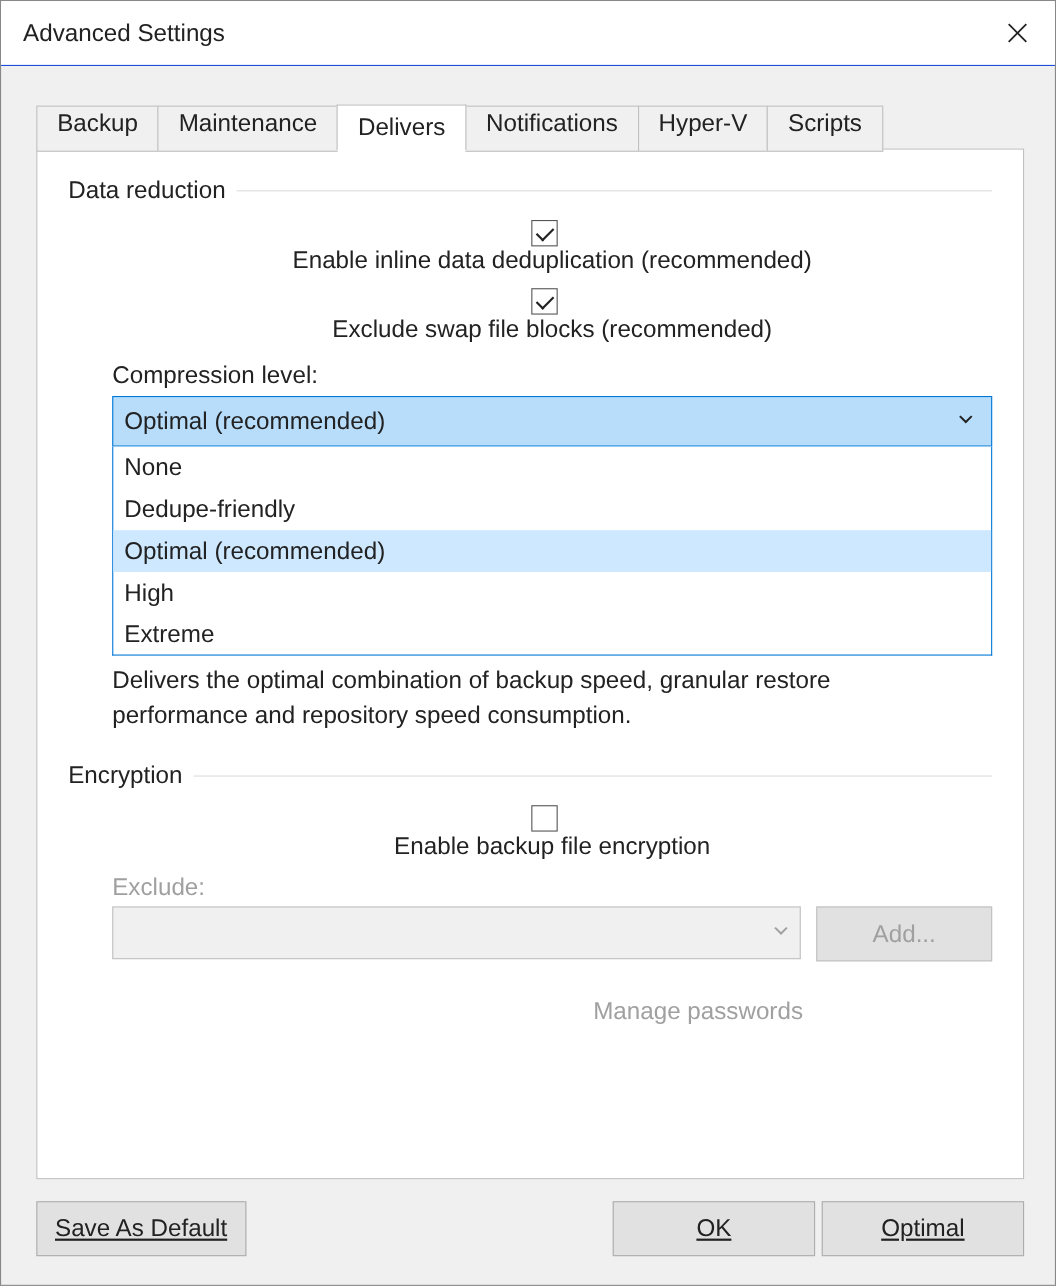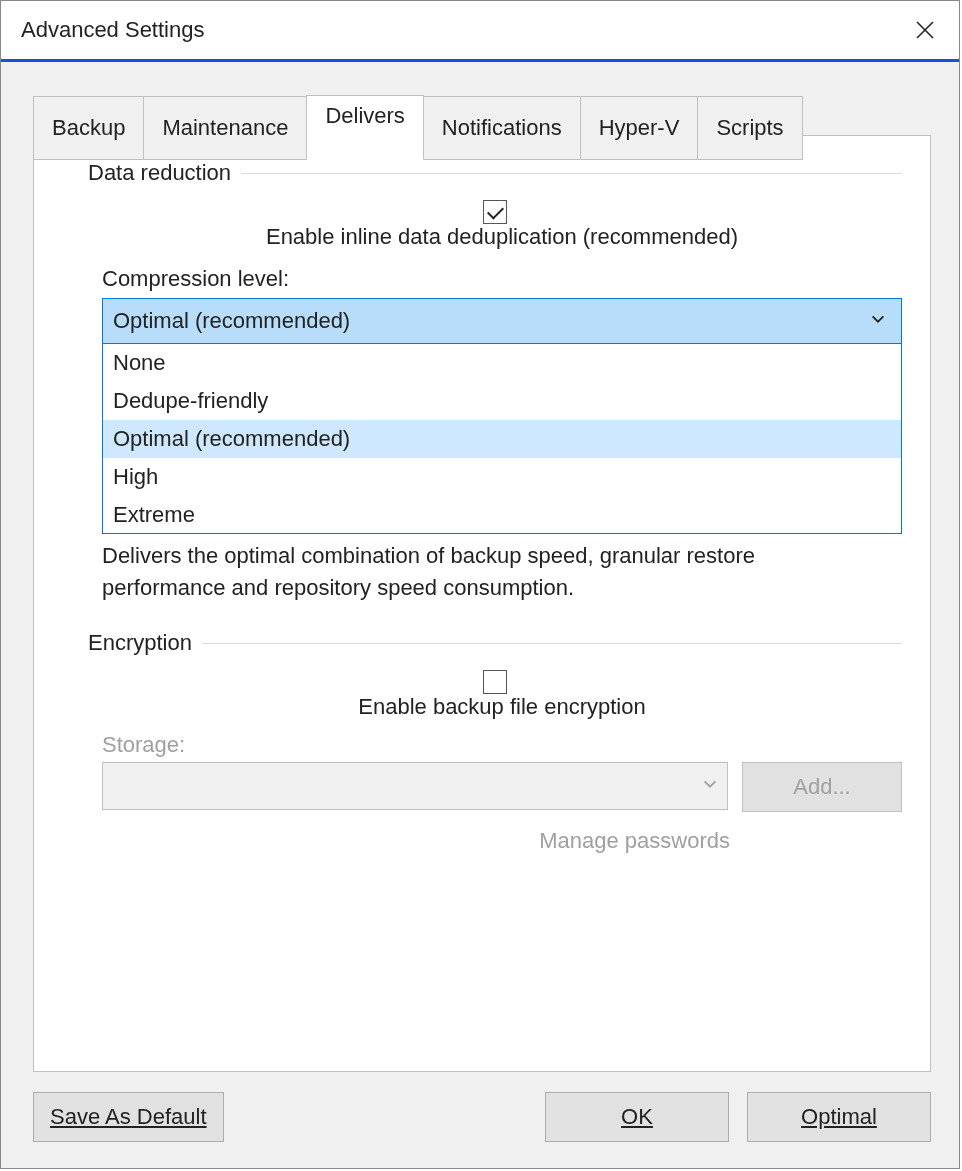--- a/index.html
+++ b/index.html
@@ -34,21 +34,21 @@
     box-sizing: border-box;
   }
   
   .titlebar {
     height: 58px;
     background: #ffffff;
     display: flex;
     align-items: center;
     justify-content: space-between;
     padding: 0 18px 0 20px;
-    border-bottom: 3px solid #1d4ed8;
+    border-bottom: 1px solid #1d4ed8;
   }
   .titlebar .title {
     font-size: 22px;
   }
   .close-x {
     width: 32px; height: 32px;
     display: flex; align-items: center; justify-content: center;
     cursor: default;
   }
   .close-x svg { width: 20px; height: 20px; }
@@ -63,21 +63,21 @@
 
   
   .tabs {
     display: flex;
     position: relative;
     z-index: 2;
   }
   .tab {
     border: 1px solid var(--border-medium);
     background: var(--tab-bg);
-    padding: 18px 18px;
+    padding: 2px 18px;
     font-size: 22px;
     margin-right: -1px;
     position: relative;
     top: 1px;
   }
   .tab.active {
     background: var(--tab-active);
     border-bottom-color: var(--tab-active);
     top: 0;
     padding-top: 7px;
@@ -100,21 +100,20 @@
   .section {
     margin-bottom: 26px;
   }
   .section-title {
     display: flex;
     align-items: center;
     margin-bottom: 14px;
   }
   .section-title span {
     padding-right: 10px;
-    margin-left: 26px;
   }
   .section-title::after {
     content: "";
     flex: 1;
     height: 1px;
     background: var(--border-light);
   }
 
   .indent {
     padding-left: 40px;
@@ -206,34 +205,34 @@
     height: 48px;
     border: 1px solid var(--border-medium);
     background: var(--btn-bg);
     color: var(--disabled-text);
     display: flex; align-items: center; justify-content: center;
   }
   .manage-link {
     color: var(--disabled-text);
     text-align: right;
     margin-left: 40px;
-    margin-top: 16px;
+    margin-top: 32px;
     padding-right: 172px;
   }
 
   
   .buttons {
     position: absolute;
     left: 32px; right: 28px;
     bottom: 26px;
     display: flex;
     justify-content: space-between;
   }
   .buttons .right {
-    display: flex; gap: 18px;
+    display: flex; gap: 6px;
   }
   .btn {
     height: 48px;
     min-width: 150px;
     padding: 0 16px;
     border: 1px solid var(--btn-border);
     background: var(--btn-bg);
     display: flex; align-items: center; justify-content: center;
     font-size: 22px;
     text-decoration: underline;
@@ -272,20 +271,24 @@
           <span>Data reduction</span>
         </div>
 
         <div class="indent">
 
           <div class="cb-row">
             <div class="cb checked"></div>
             <div>Enable inline data deduplication (recommended)</div>
           </div>
 
+          <div class="cb-row">
+            <div class="cb checked"></div>
+            <div>Exclude swap file blocks (recommended)</div>
+          </div>
 
 
           <div class="label-row">Compression level:</div>
 
           <div class="combo">
             <span>Optimal (recommended)</span>
             <span class="chev">
               <svg viewBox="0 0 20 20">
                   <polyline points="4,7 10,13 16,7" fill="none" stroke="#222" stroke-width="2"></polyline>
                 </svg>
@@ -309,21 +312,21 @@
           <span>Encryption</span>
         </div>
 
         <div class="indent">
           <div class="cb-row">
             <div class="cb"></div>
             <div>Enable backup file encryption</div>
           </div>
         </div>
 
-        <div class="pwd-label">Storage:</div>
+        <div class="pwd-label">Exclude:</div>
 
         <div class="pwd-row">
           <div class="pwd-combo">
             <span class="chev">
               <svg viewBox="0 0 20 20" width="18" height="18">
                   <polyline points="4,7 10,13 16,7" fill="none" stroke="#a0a0a0" stroke-width="2"></polyline>
                 </svg>
             </span>
           </div>
           <div class="btn-disabled">Add...</div>

